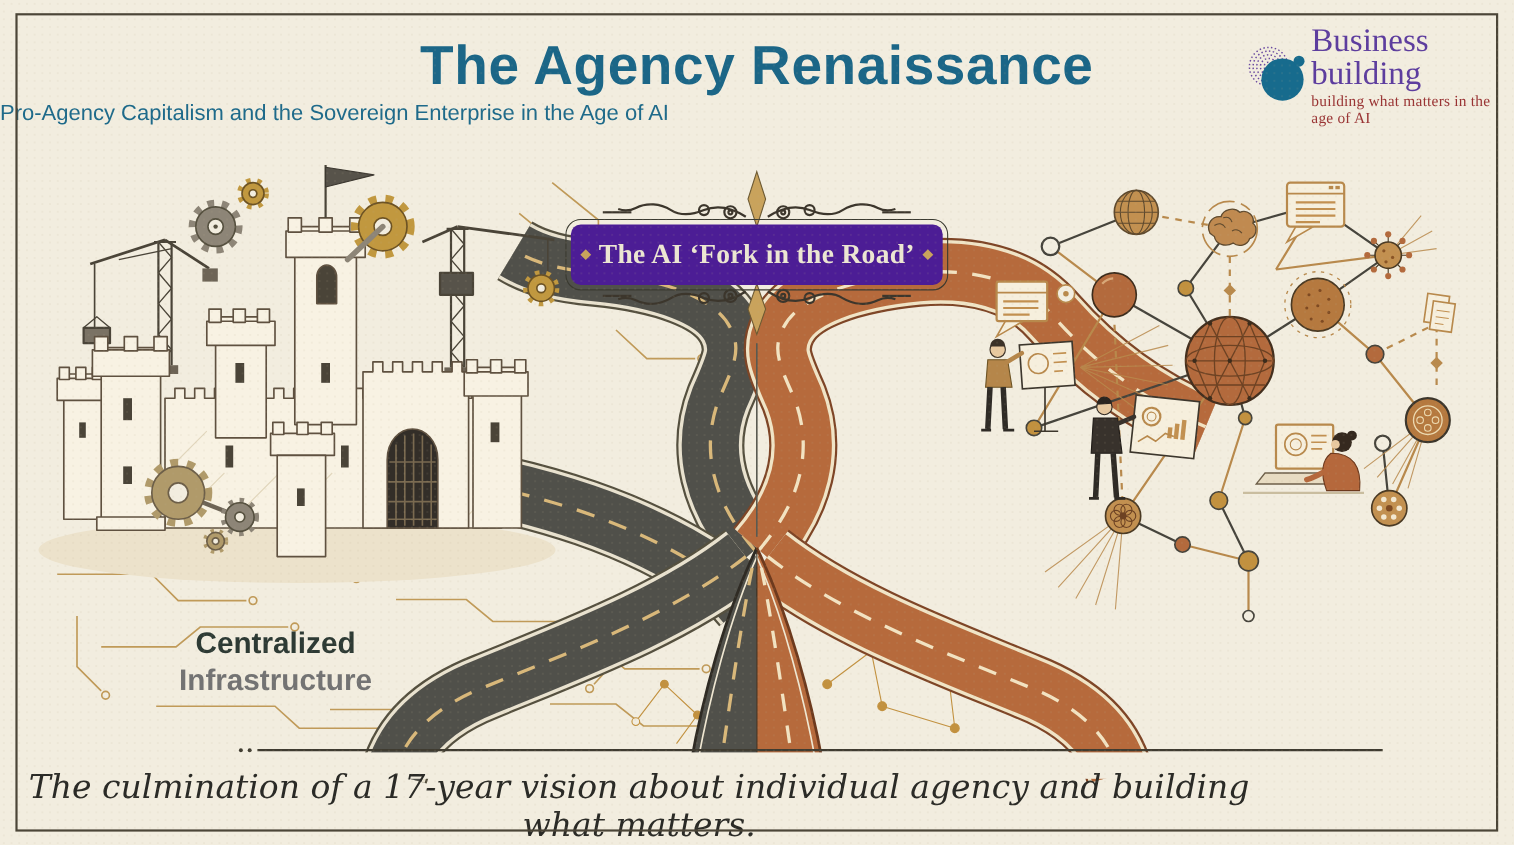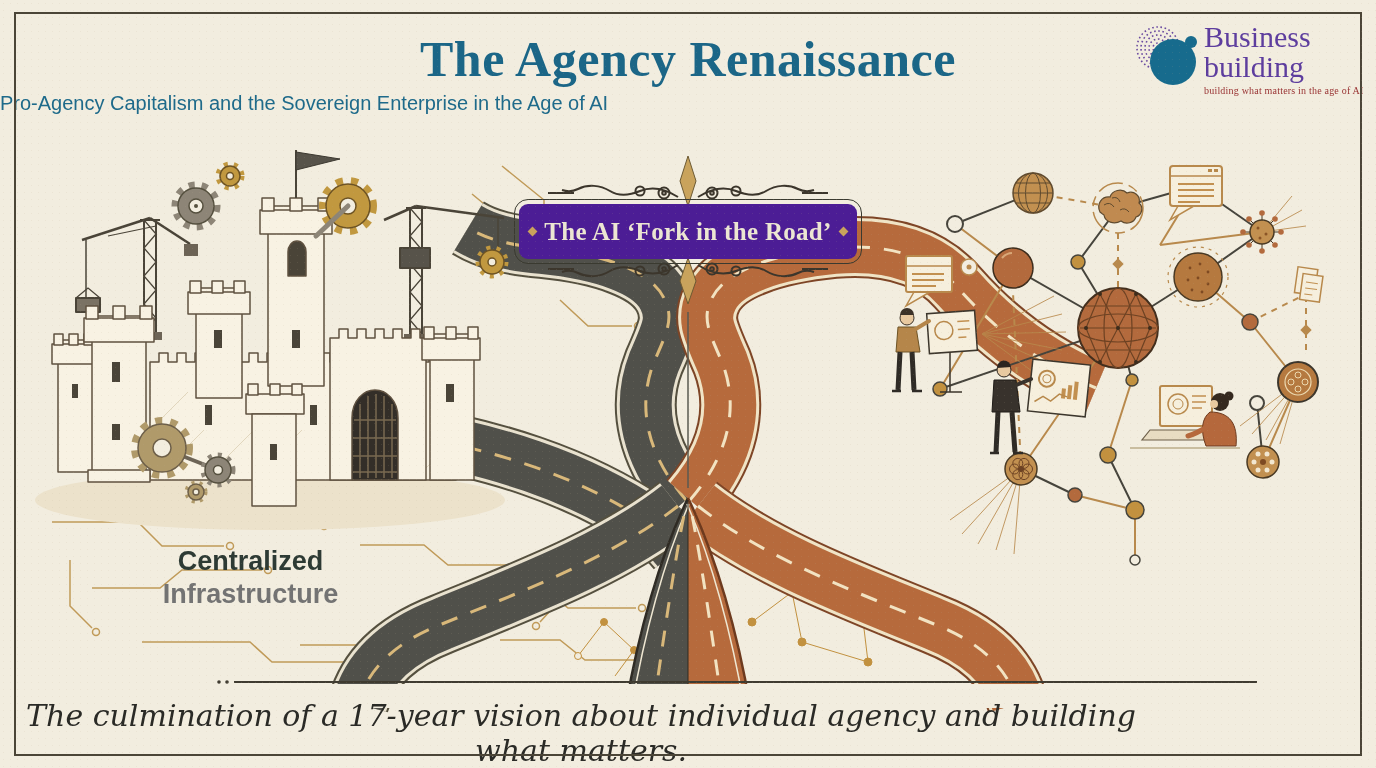--- a/index.html
+++ b/index.html
@@ -4,39 +4,39 @@
 <style>
   * { margin:0; padding:0; box-sizing:border-box; }
   html,body { width:1376px; height:768px; overflow:hidden; }
   body { background:#f2eddf; font-family:"Liberation Sans", sans-serif; position:relative; }
   .frame { position:absolute; left:14px; top:12px; right:14px; bottom:12px; border:2px solid #4b4537; z-index:3; pointer-events:none; }
   .texture { position:absolute; inset:0; z-index:6; pointer-events:none; opacity:.13;
     background-image: radial-gradient(#b9ab8d 0.6px, transparent 0.7px); background-size:7px 7px; }
   #scene { position:absolute; left:0; top:0; z-index:1; }
 
   .title { position:absolute; left:0; top:30px; width:1376px; text-align:center;
-    font-family:Liberation Serif, serif; font-weight:bold; font-size:50px; color:#1b6687; letter-spacing:.5px; z-index:2; }
+    font-family:Liberation Sans, sans-serif; font-weight:bold; font-size:50px; color:#1b6687; letter-spacing:.5px; z-index:2; }
   .subtitle { position:absolute; left:0; top:92px; width:1376px; text-align:left;
     font-size:20px; color:#1e6a8a; z-index:2; }
 
   .logo { position:absolute; left:1130px; top:20px; display:flex; z-index:2;align-items:center; }
   .logo-text { margin-left:2px; margin-top:2px; font-family:"Liberation Serif", serif; color:#5d3d9e; }
   .logo-line { font-size:30px; line-height:30px; }
-  .logo-tagline { margin-top:3px; font-size:10px; color:#993333; letter-spacing:.2px; font-family:"Liberation Serif", serif; }
+  .logo-tagline { margin-top:3px; font-size:14px; color:#993333; letter-spacing:.2px; font-family:"Liberation Serif", serif; }
 
   .banner { position:absolute; left:519px; top:204px; width:338px; height:55px; background:#4c1d95;
     border-radius:9px; outline:1.5px solid #3a3a30; outline-offset:4px; display:flex; align-items:center; justify-content:center; z-index:2; }
   .banner-label { font-family:"Liberation Serif", serif; font-weight:bold; font-size:25px; color:#ece6d2; letter-spacing:.3px; white-space:nowrap; }
   .banner-orn { position:absolute; top:24px; width:7px; height:7px; background:#c9a35c; transform:rotate(45deg); }
   .orn-l { left:10px; } .orn-r { right:10px; }
 
   .path-label { position:absolute; text-align:center; font-weight:bold; line-height:33px; font-size:27px; z-index:2; }
   .pl-left { left:118px; top:545px; width:265px; }
   .pl-right { left:1006px; top:541px; width:245px; }
-  .pl-line1 { color:#2d3a34; }
+  .pl-line1 { color:#2d3a34;margin-top:24px; }
   .pl-line2 { color:#737373; }
 
   .footer-text { position:absolute; left:0; top:698px; width:1162px; text-align:center;
     font-family:"DejaVu Serif", serif; font-style:italic; font-size:30px; color:#2a2a26; z-index:2; }
 </style>
 </head>
 <body>
 
 <svg id="scene" width="1376" height="768" viewBox="0 0 1376 768">
 

